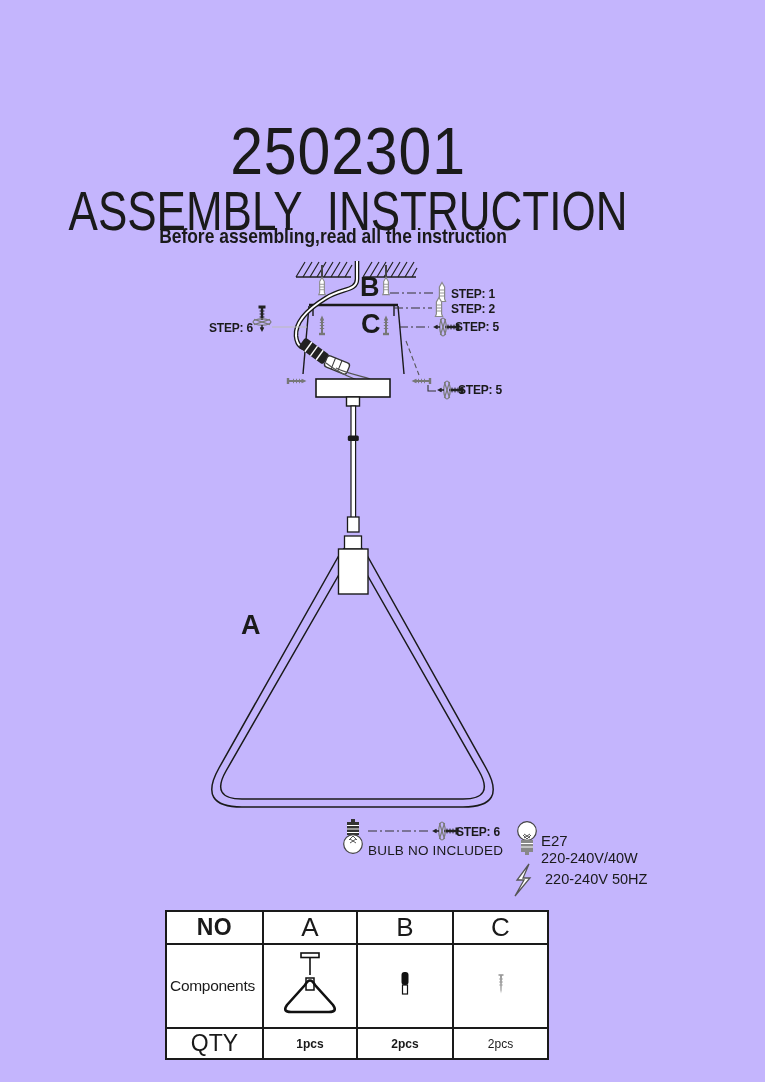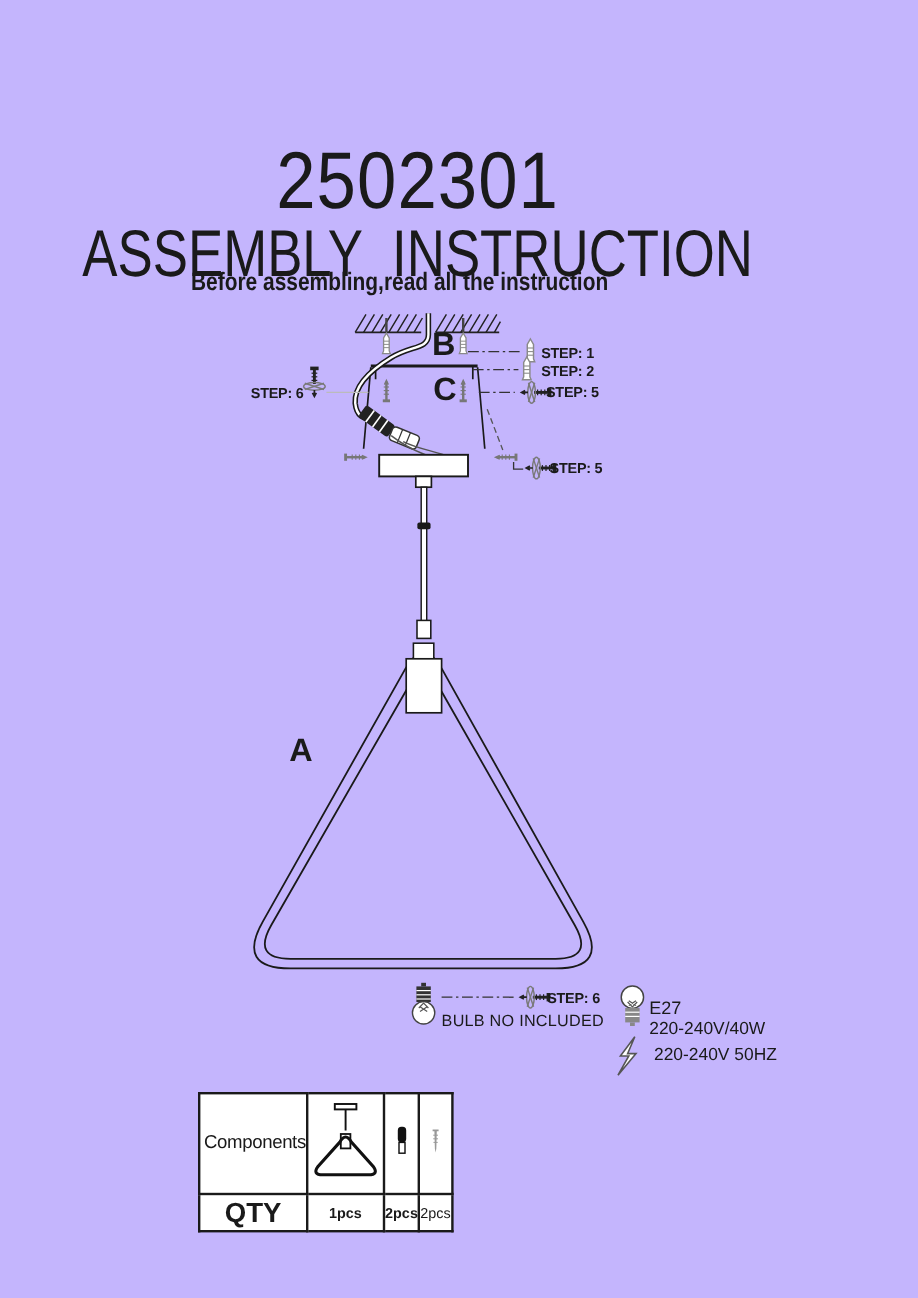--- a/index.html
+++ b/index.html
@@ -32,21 +32,21 @@
   table.parts td{
     border:2px solid #1a1a1a;text-align:center;vertical-align:middle;padding:0;
     background:#fff;
   }
   .col-no{width:95px;} .col-a{width:92px;} .col-b{width:94px;} .col-c{width:93px;}
   .row-head td{height:29px;font-size:26px;font-weight:400;}
   .row-head td.first{font-size:23px;font-weight:700;letter-spacing:0.5px;}
   .row-comp td{height:82px;margin-top:18px;}
   .row-comp td.first{font-size:15.5px;font-weight:400;text-align:left;padding-left:3px;letter-spacing:-0.3px;}
   .row-qty td{height:29px;font-size:12px;font-weight:700;}
-  .row-qty td.first{font-size:23px;font-weight:700;}
+  .row-qty td.first{font-size:23px;font-weight:400;}
   .row-qty td.qty-c{font-weight:400;}
 </style>
 </head>
 <body>
 
 <div class="page">
 
   <svg class="diagram" width="765" height="1082" viewBox="0 0 765 1082">
     <defs>
 
@@ -196,20 +196,26 @@
   <div class="abs step-label" style="left:458px;top:383px;">STEP: 5</div>
   <div class="abs step-label" style="left:456px;top:825px;">STEP: 6</div>
 
   <div class="abs note-label" style="left:368px;top:843px;">BULB NO INCLUDED</div>
   <div class="abs spec-label" style="left:541px;top:832px;font-size:15px;">E27</div>
   <div class="abs spec-label" style="left:541px;top:850px;text-align:right;">220-240V/40W</div>
   <div class="abs spec-label" style="left:545px;top:871px;">220-240V 50HZ</div>
 
   <table class="parts">
     <tbody>
+        <tr class="row-head">
+      <td class="col-no first">NO</td>
+      <td class="col-a">A</td>
+      <td class="col-b">B</td>
+      <td class="col-c">C</td>
+    </tr>
     <tr class="row-comp">
       <td class="first">Components</td>
       <td>
         <svg width="62" height="66" viewBox="0 0 62 66">
           <rect x="22" y="2" width="18" height="4.5" fill="#fff" stroke="#111" stroke-width="1.6"></rect>
           <line x1="31" y1="6.5" x2="31" y2="24" stroke="#111" stroke-width="1.6"></line>
           <rect x="27" y="27" width="8" height="12" fill="#fff" stroke="#111" stroke-width="1.5"></rect>
           <path d="M26,34 L8,54 Q3,61 12,61 L50,61 Q59,61 54,54 L36,34 Q31,25 26,34 Z" fill="none" stroke="#111" stroke-width="2.6"></path>
         </svg>
       </td>

